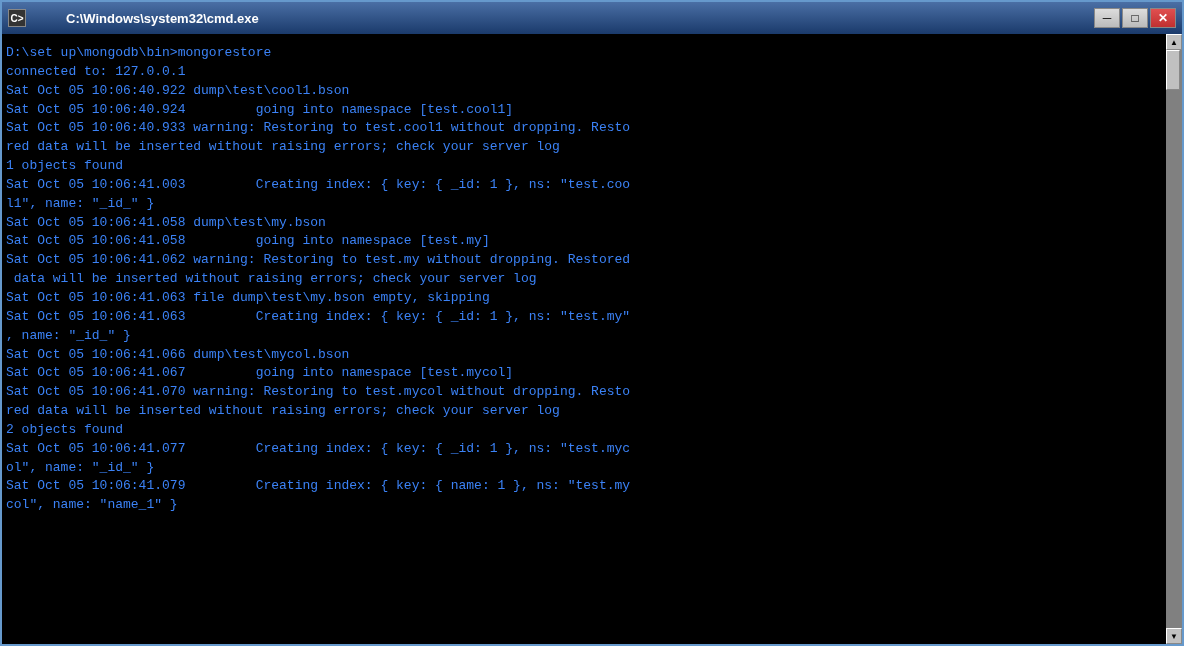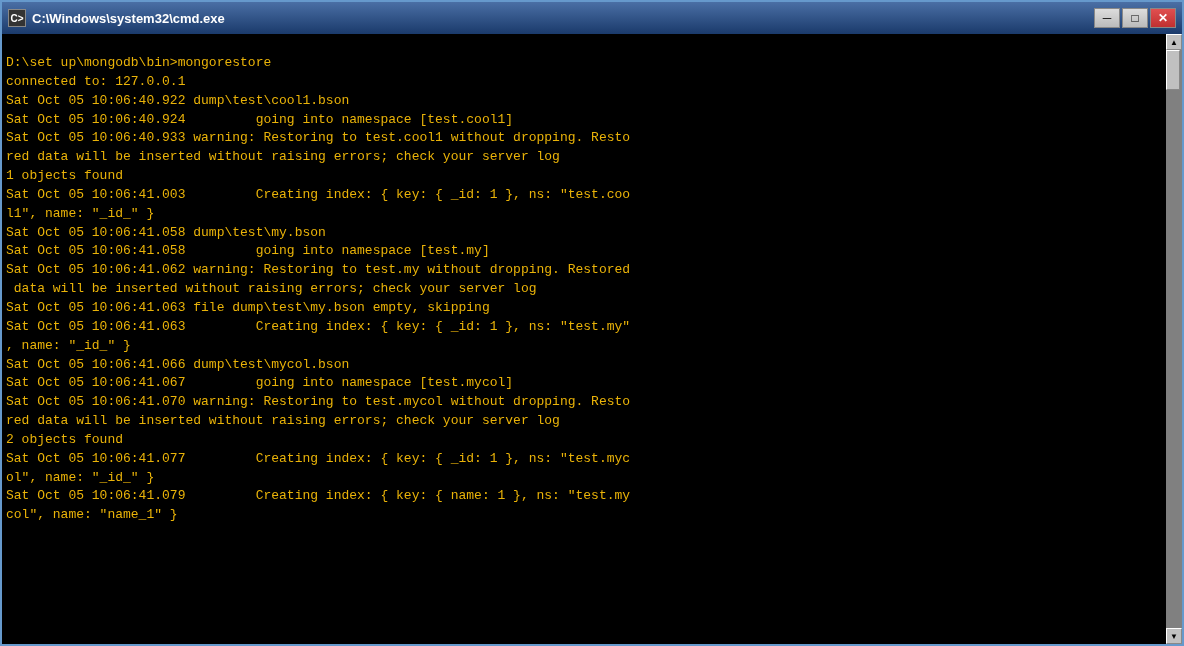--- a/index.html
+++ b/index.html
@@ -53,20 +53,21 @@
       justify-content: center;
       font-size: 10px;
       color: #fff;
       font-weight: bold;
     }
 
     .title-bar-title {
       color: white;
       font-size: 13px;
       font-weight: bold;
+      margin-left: 34px;
     }
 
     .title-bar-buttons {
       display: flex;
       gap: 2px;
     }
 
     .tb-btn {
       width: 26px;
       height: 20px;
@@ -97,24 +98,24 @@
       flex: 1;
       background: #000;
       display: flex;
       overflow: hidden;
       position: relative;
     }
 
     .terminal-content {
       flex: 1;
       overflow: hidden;
-      padding: 20px 4px;
+      padding: 10px 4px;
       font-family: 'Courier New', Courier, monospace;
       font-size: 13px;
-      color: #eab308;
+      color: #3b82f6;
       line-height: 1.45;
       white-space: pre;
       overflow-x: hidden;
     }
 
     .scrollbar {
       width: 16px;
       background: #c0c0c0;
       display: flex;
       flex-direction: column;

